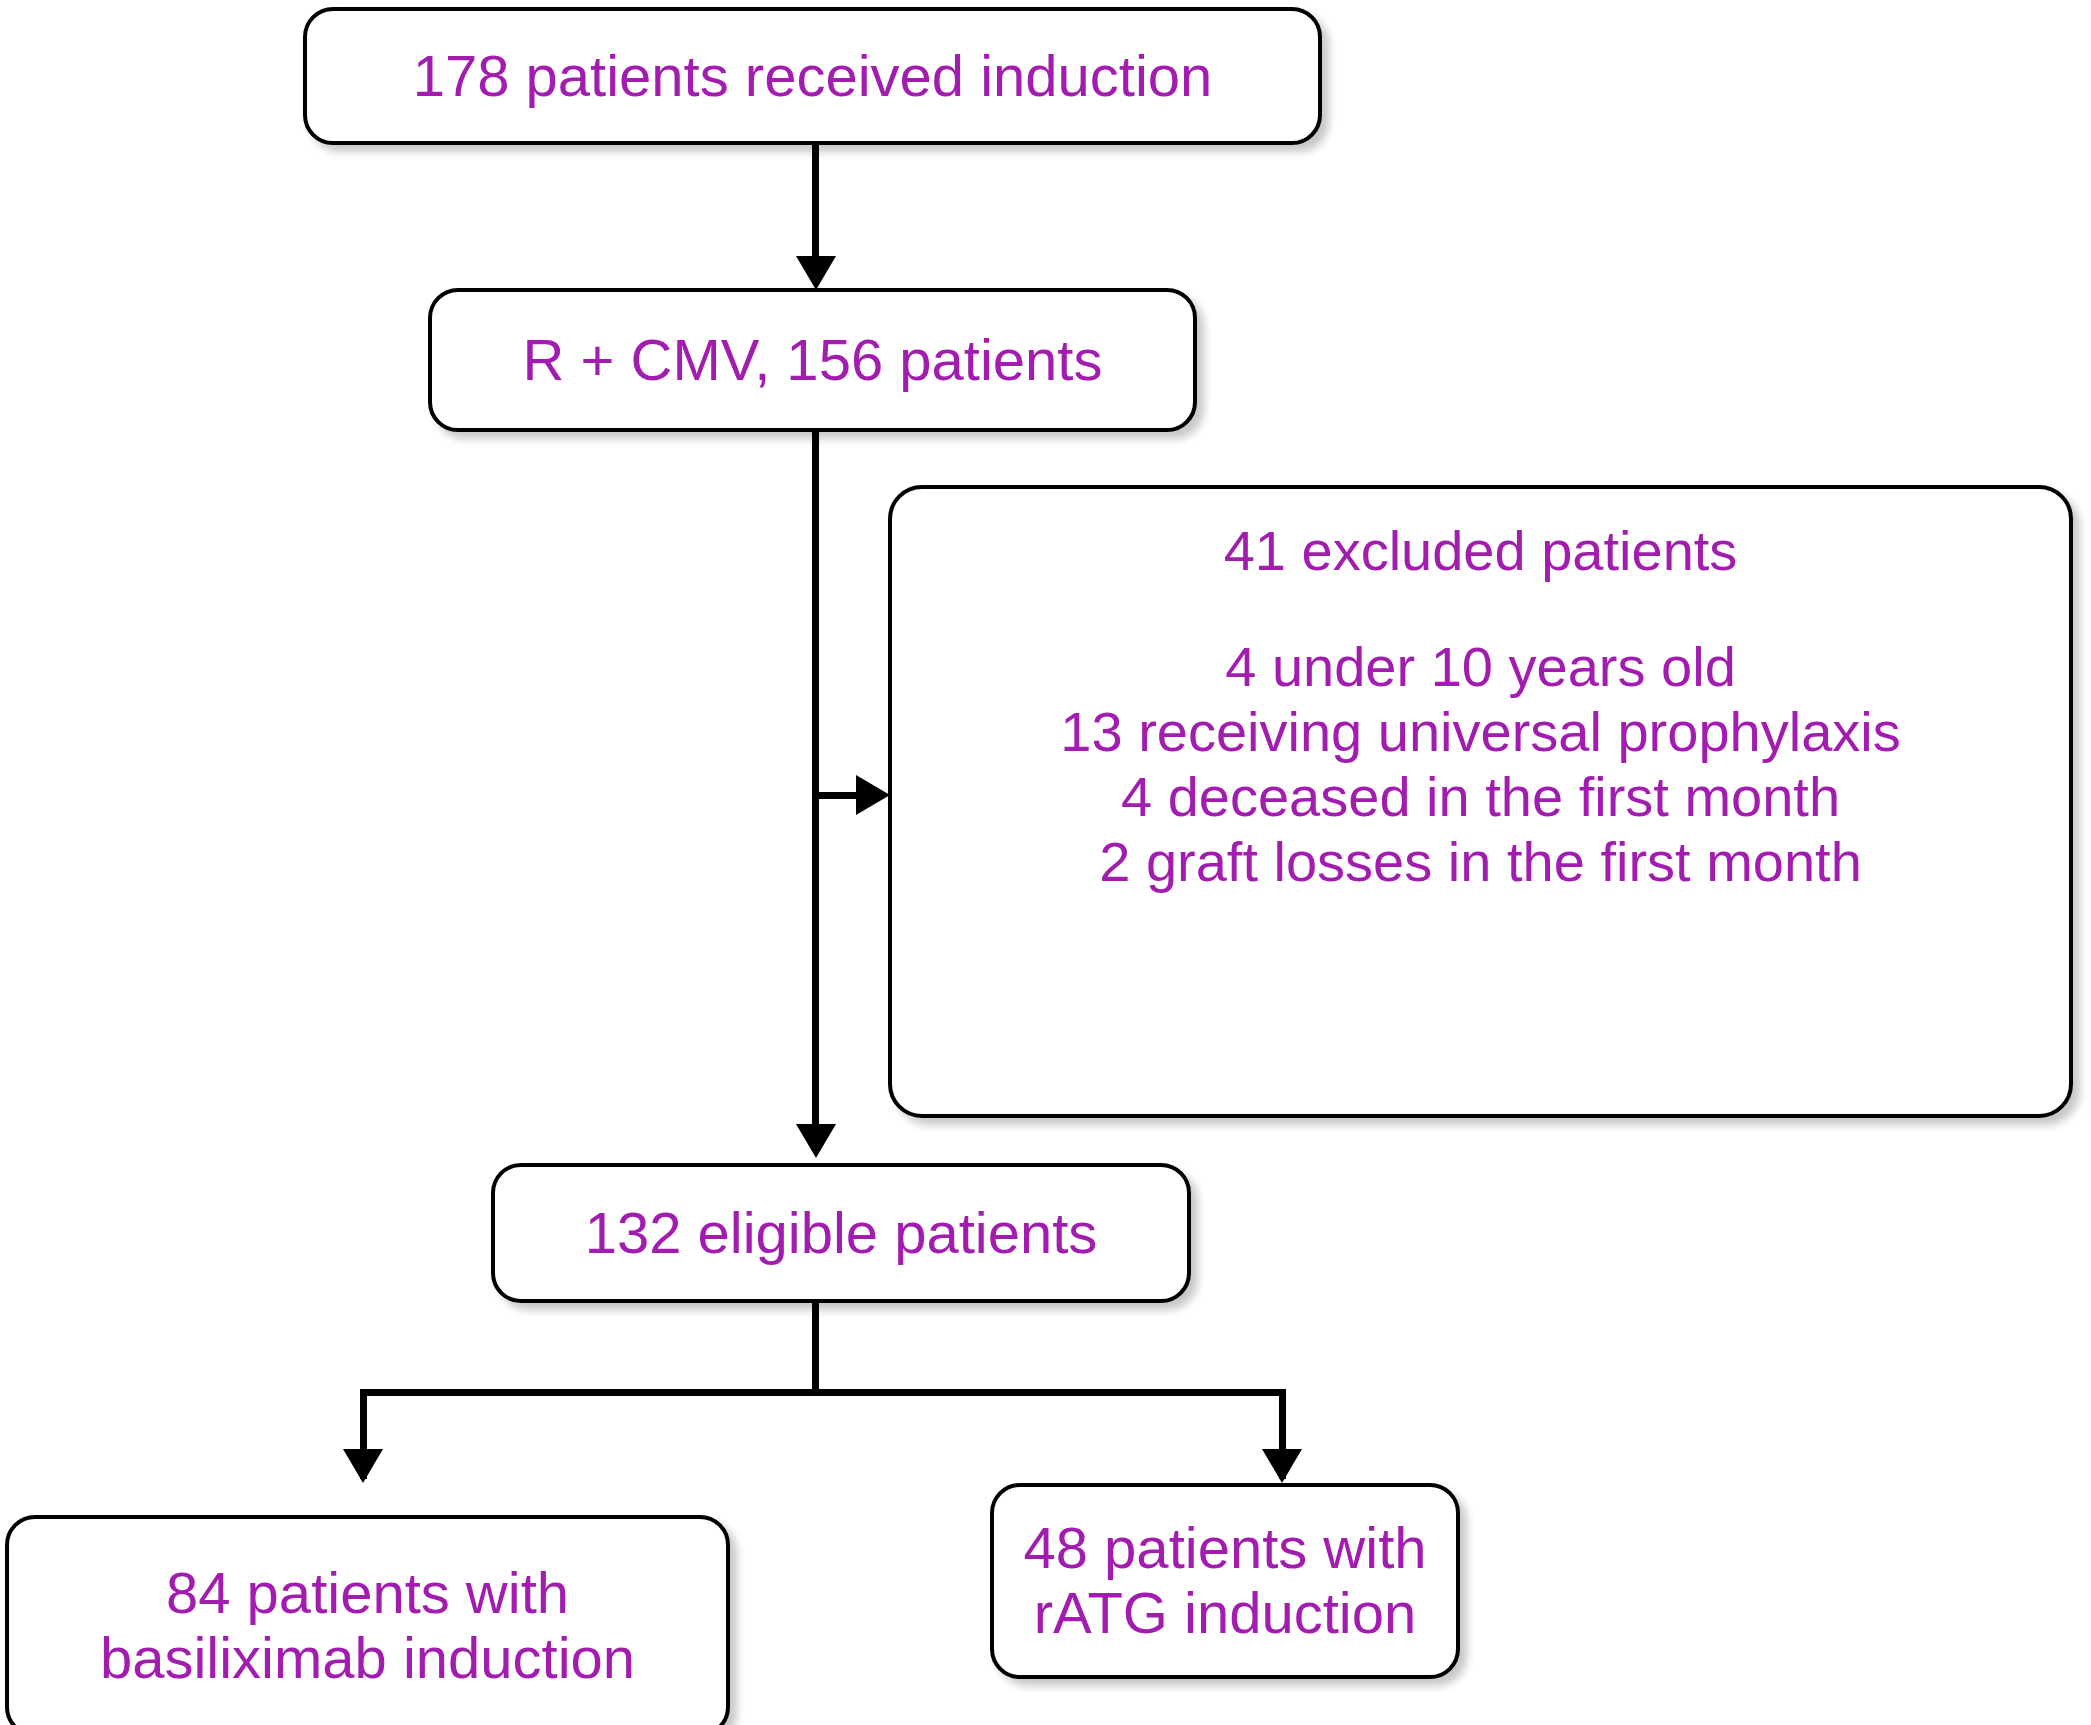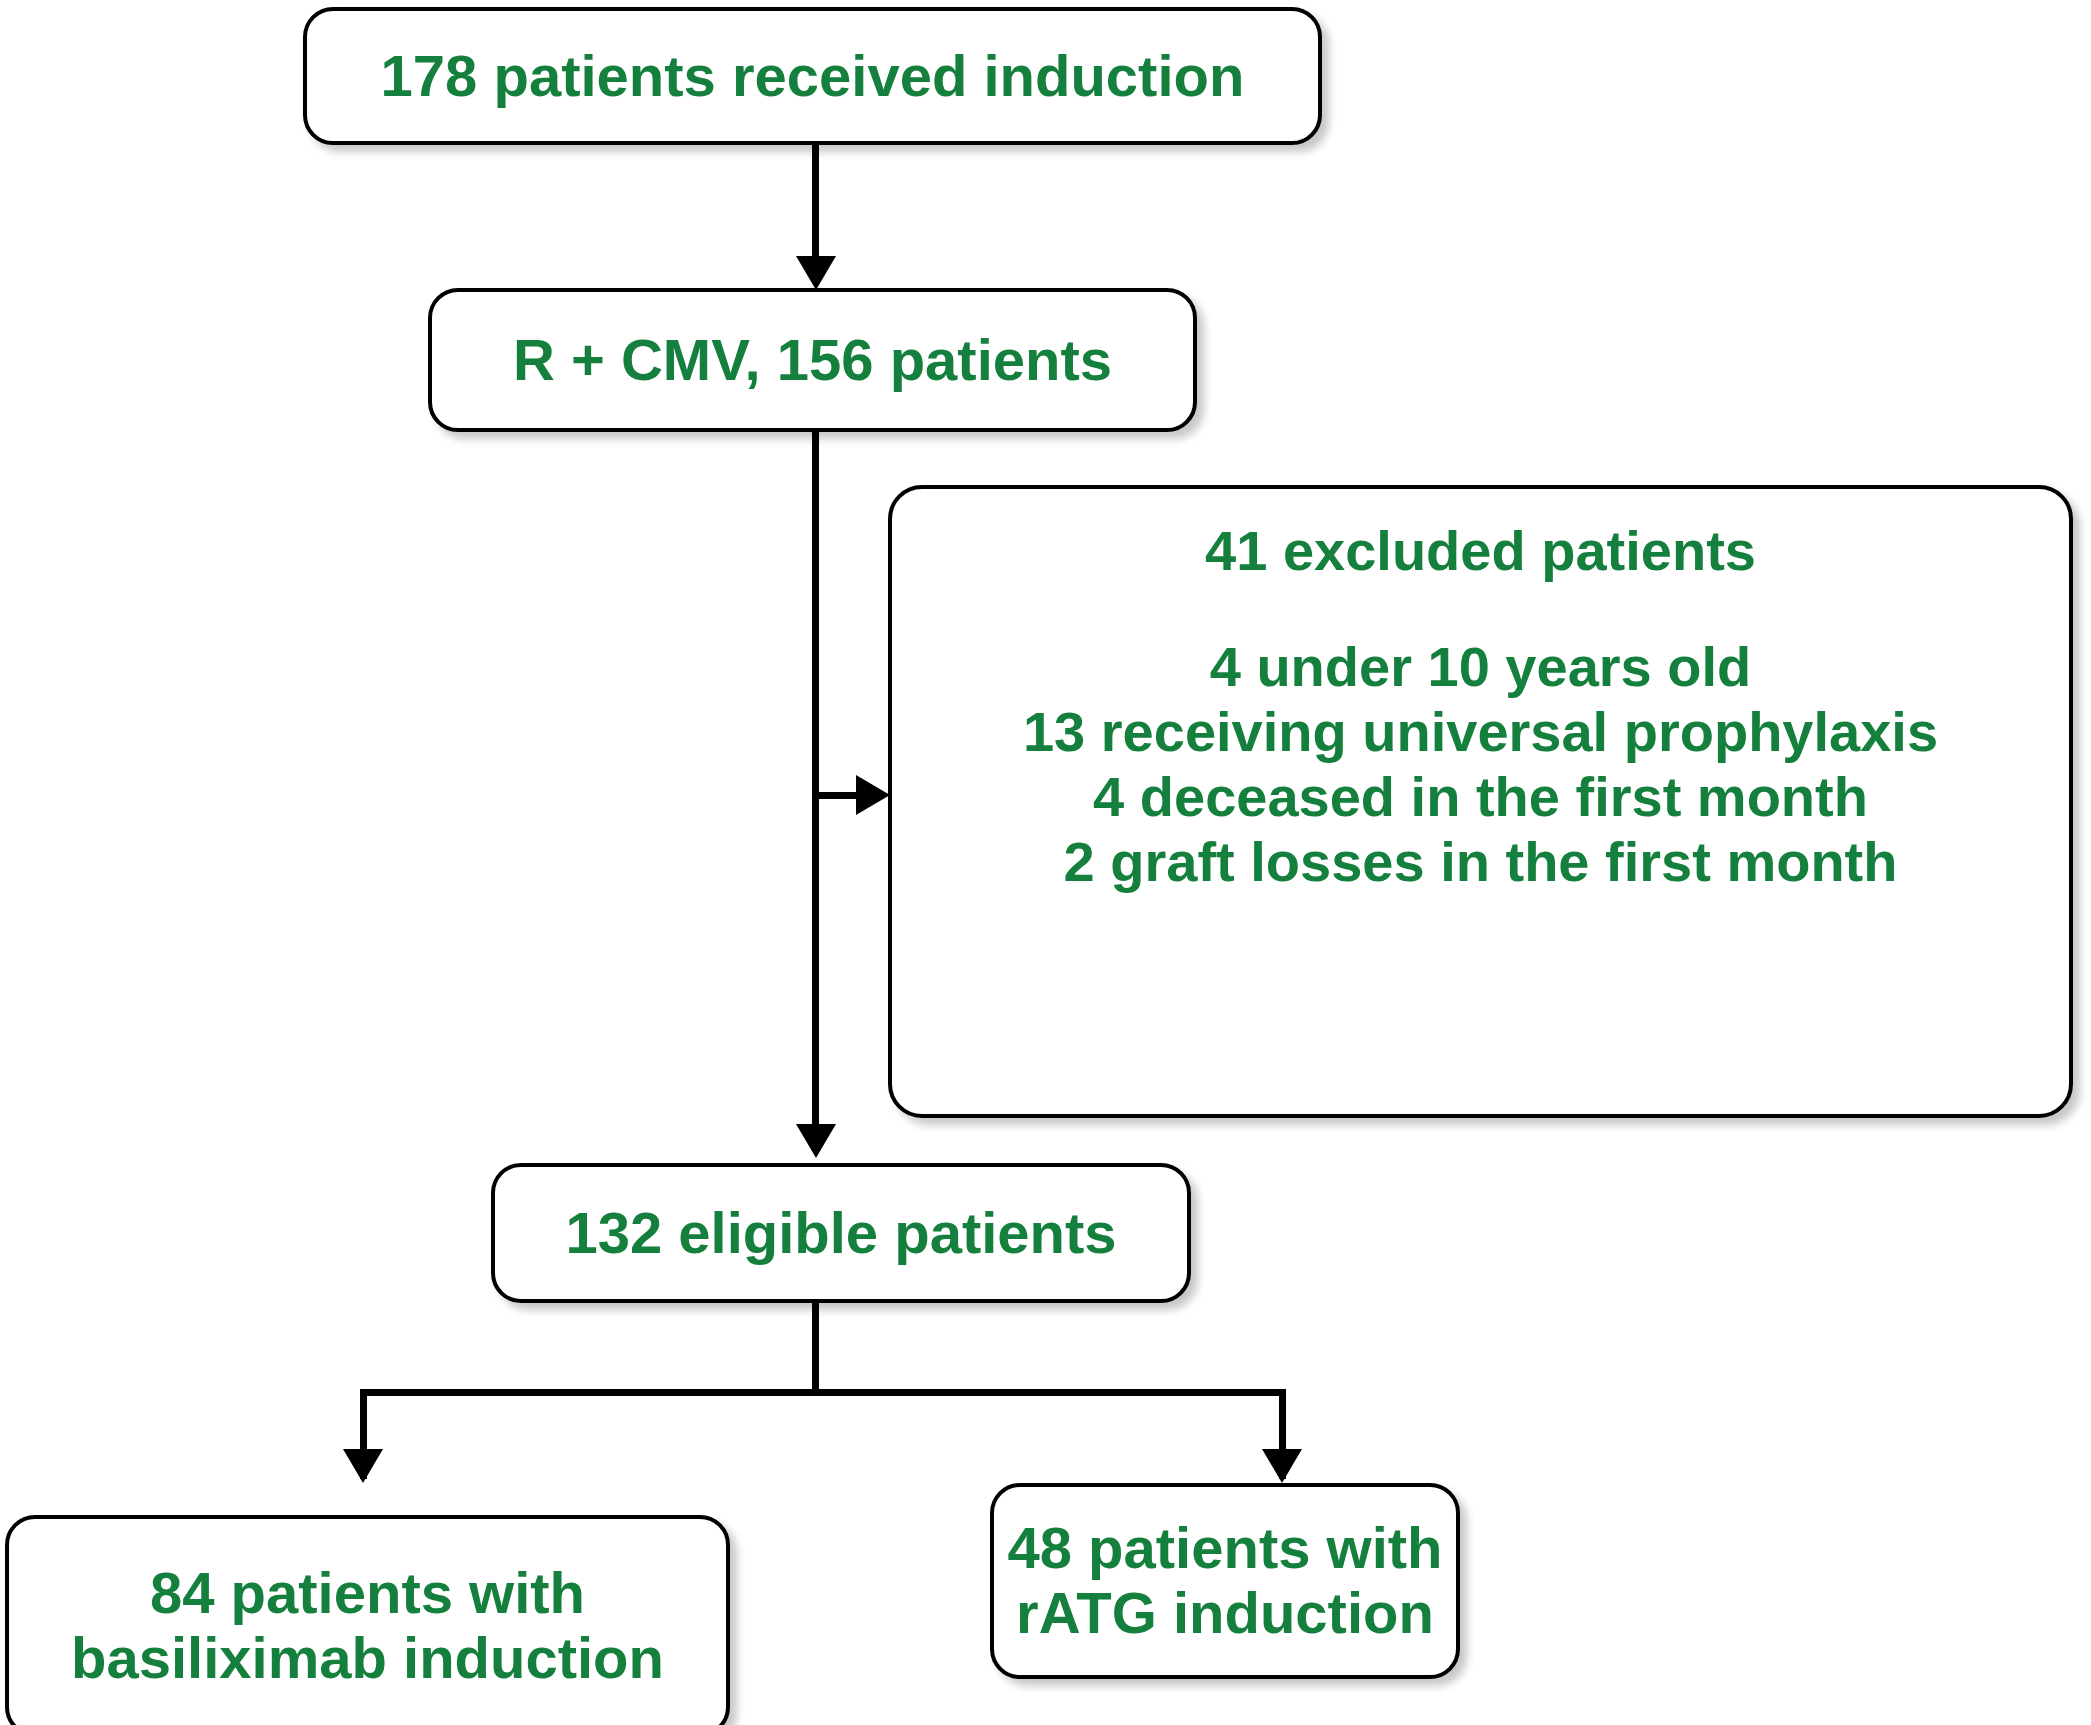--- a/index.html
+++ b/index.html
@@ -20,24 +20,23 @@
     position: absolute;
     box-sizing: border-box;
     background: #ffffff;
     border: 4px solid #000000;
     border-radius: 30px;
     box-shadow: 7px 7px 9px rgba(0,0,0,0.22);
     display: flex;
     align-items: center;
     justify-content: center;
     text-align: center;
-    color: #15803d;
+    color: #a21caf;
     line-height: 1.12;
     z-index: 3;
-    font-weight: bold;
   }
   .node .node-text {
     display: block;
     width: 100%;
     padding: 0 12px;
     box-sizing: border-box;
     white-space: pre-line;
   }
 
   

